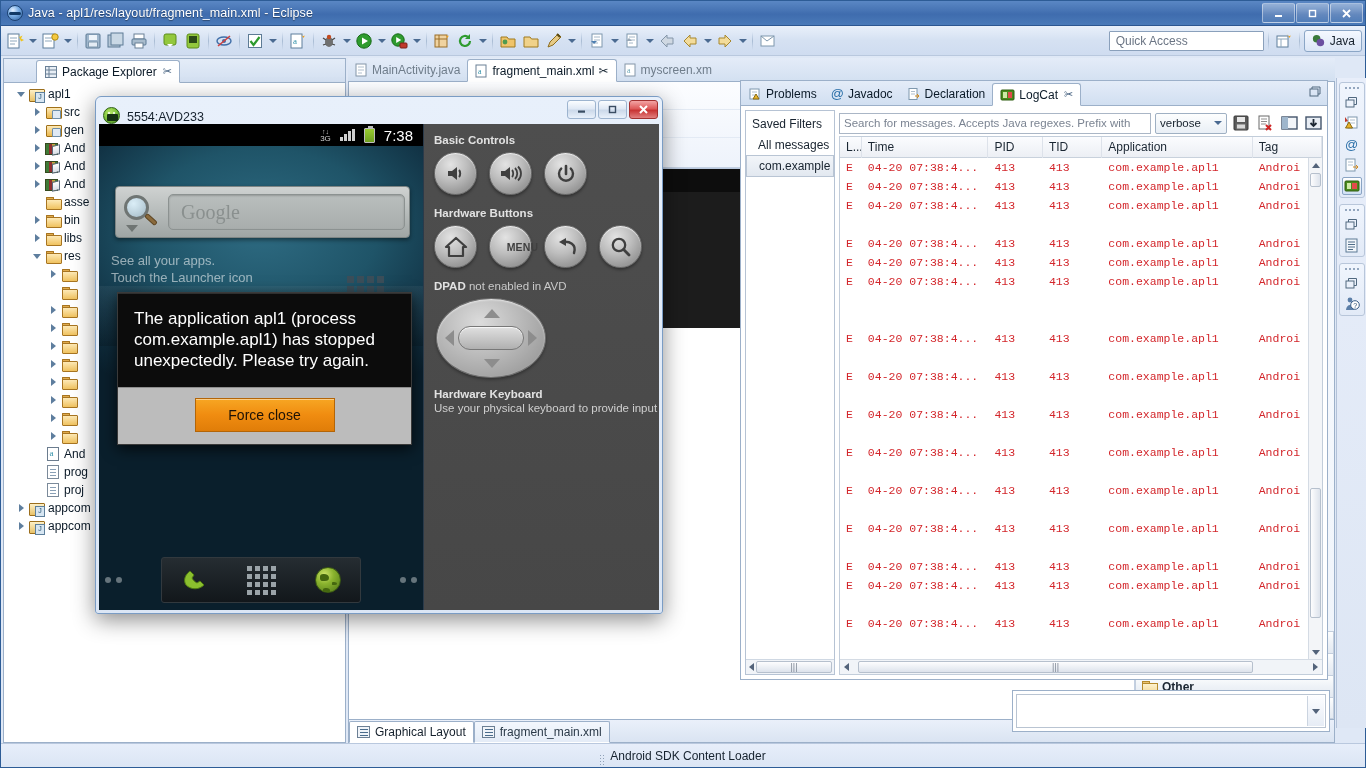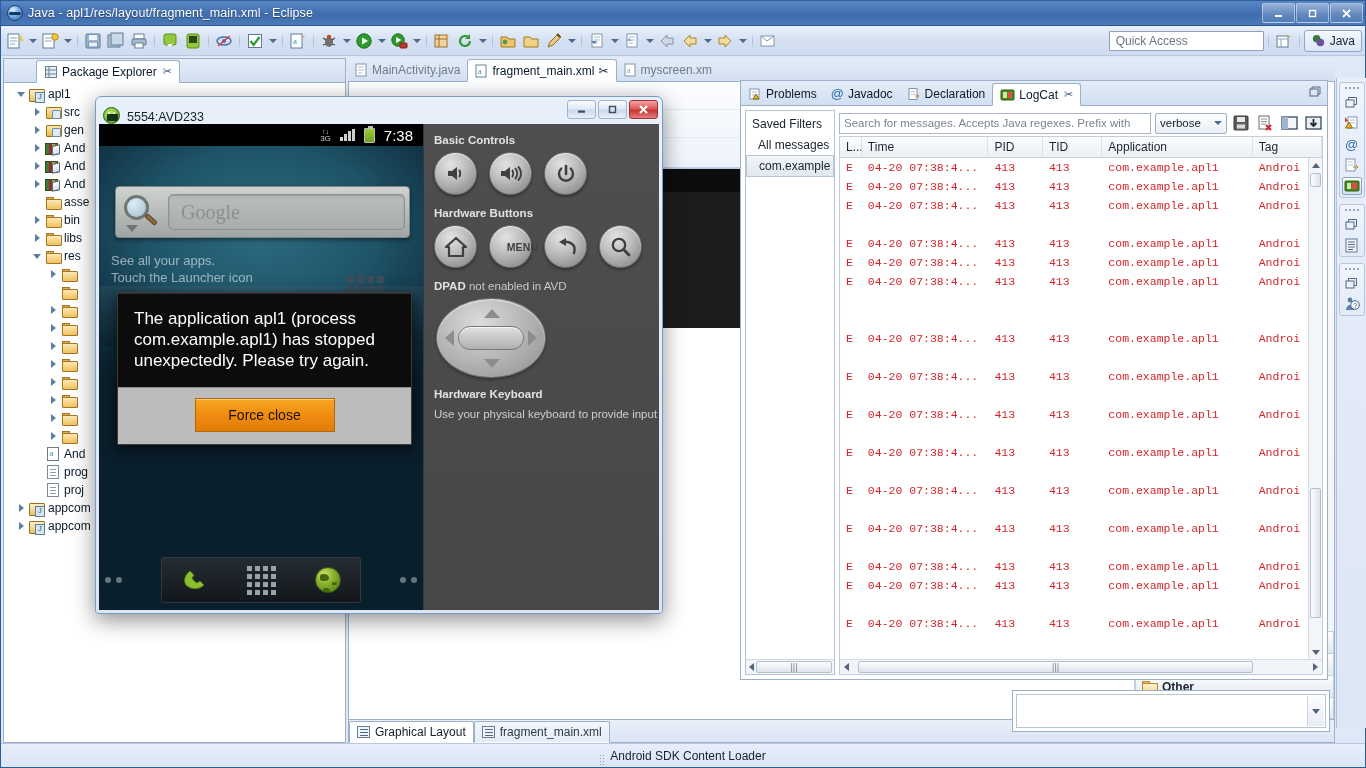--- a/index.html
+++ b/index.html
@@ -1656,18 +1656,18 @@
         </div>
         <div class="dpad">
           <div class="ring"></div>
           <div class="ar up"></div>
           <div class="ar dn"></div>
           <div class="ar lf"></div>
           <div class="ar rt"></div>
           <div class="center"></div>
         </div>
 
-        <div class="sec-title" style="margin-bottom:8px">Hardware Keyboard</div>
+        <div class="sec-title" style="margin-bottom:2px">Hardware Keyboard</div>
         <div class="sec-title" style="font-weight:normal;color:#cfcfcf">Use your physical keyboard to provide input</div>
       </div>
     </div>
   </div>
 </div>
 
 </body></html>

